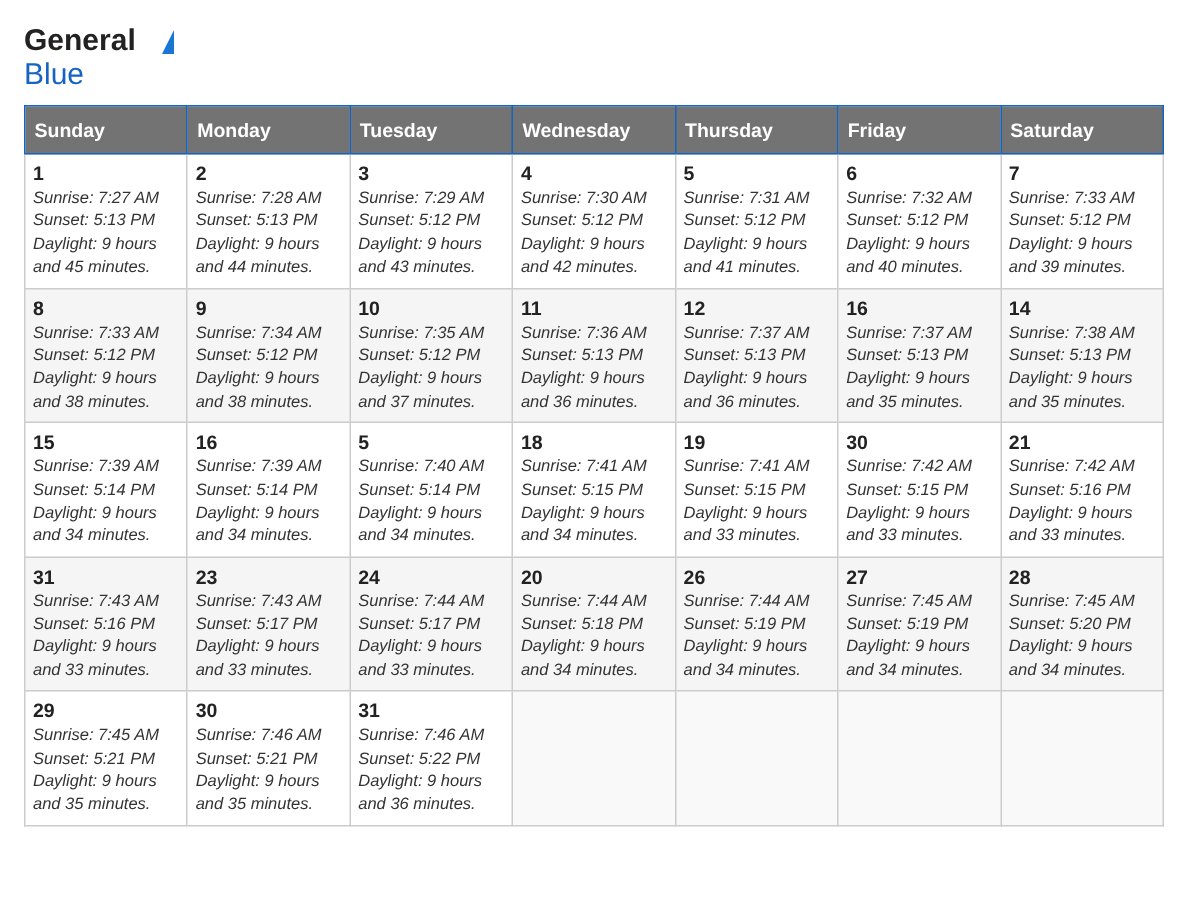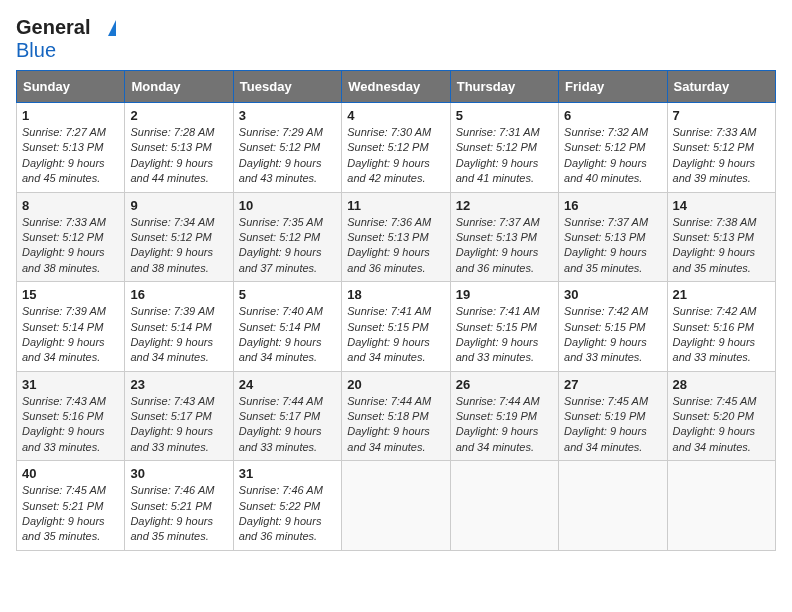--- a/index.html
+++ b/index.html
@@ -214,21 +214,21 @@
           <span class="day-number">27</span>
           <div class="day-info">Sunrise: 7:45 AM<br>Sunset: 5:19 PM<br>Daylight: 9 hours and 34 minutes.</div>
         </td>
         <td>
           <span class="day-number">28</span>
           <div class="day-info">Sunrise: 7:45 AM<br>Sunset: 5:20 PM<br>Daylight: 9 hours and 34 minutes.</div>
         </td>
       </tr>
       <tr>
         <td>
-          <span class="day-number">40</span>
+          <span class="day-number">29</span>
           <div class="day-info">Sunrise: 7:45 AM<br>Sunset: 5:21 PM<br>Daylight: 9 hours and 35 minutes.</div>
         </td>
         <td>
           <span class="day-number">30</span>
           <div class="day-info">Sunrise: 7:46 AM<br>Sunset: 5:21 PM<br>Daylight: 9 hours and 35 minutes.</div>
         </td>
         <td>
           <span class="day-number">31</span>
           <div class="day-info">Sunrise: 7:46 AM<br>Sunset: 5:22 PM<br>Daylight: 9 hours and 36 minutes.</div>
         </td>

